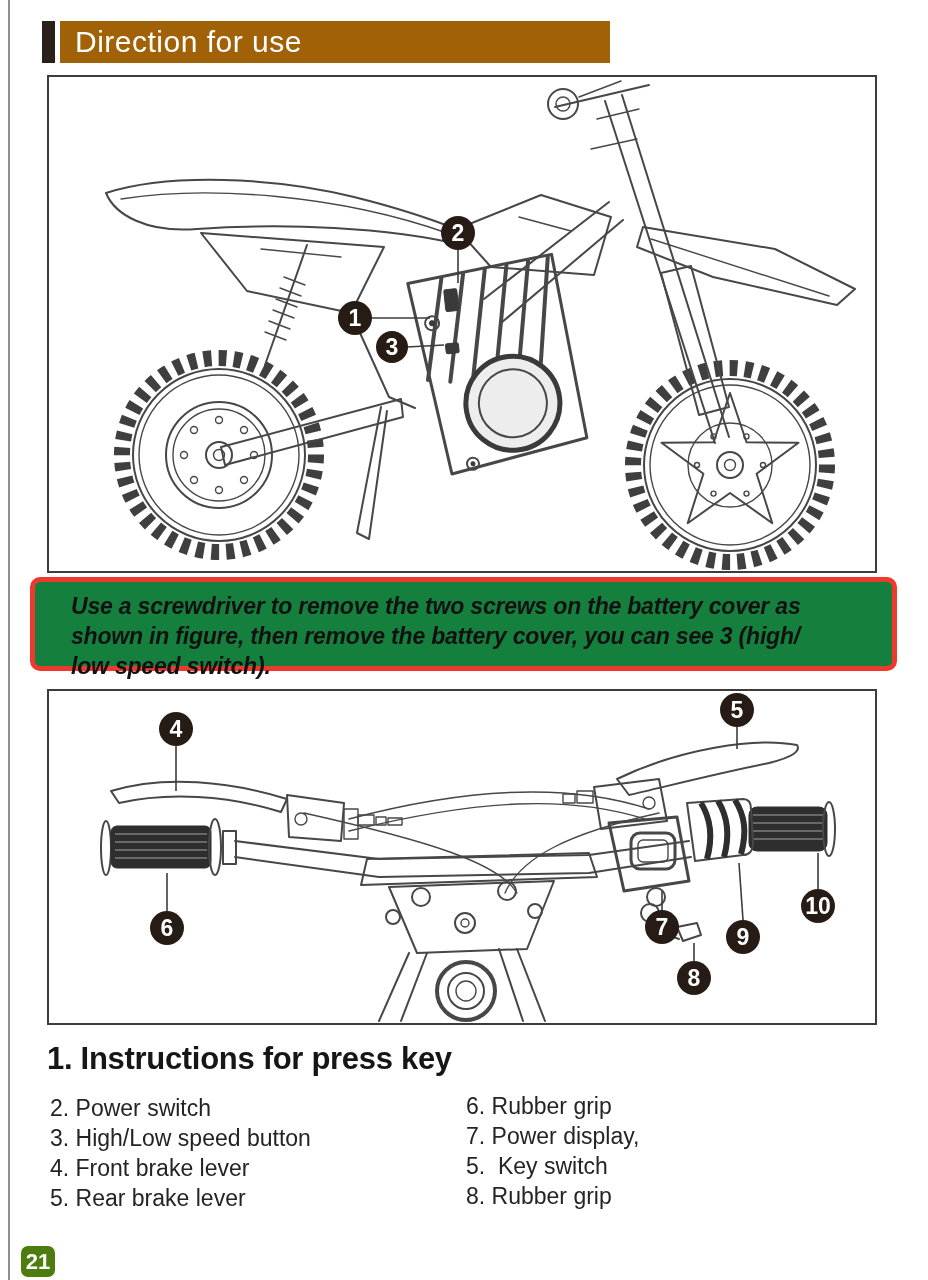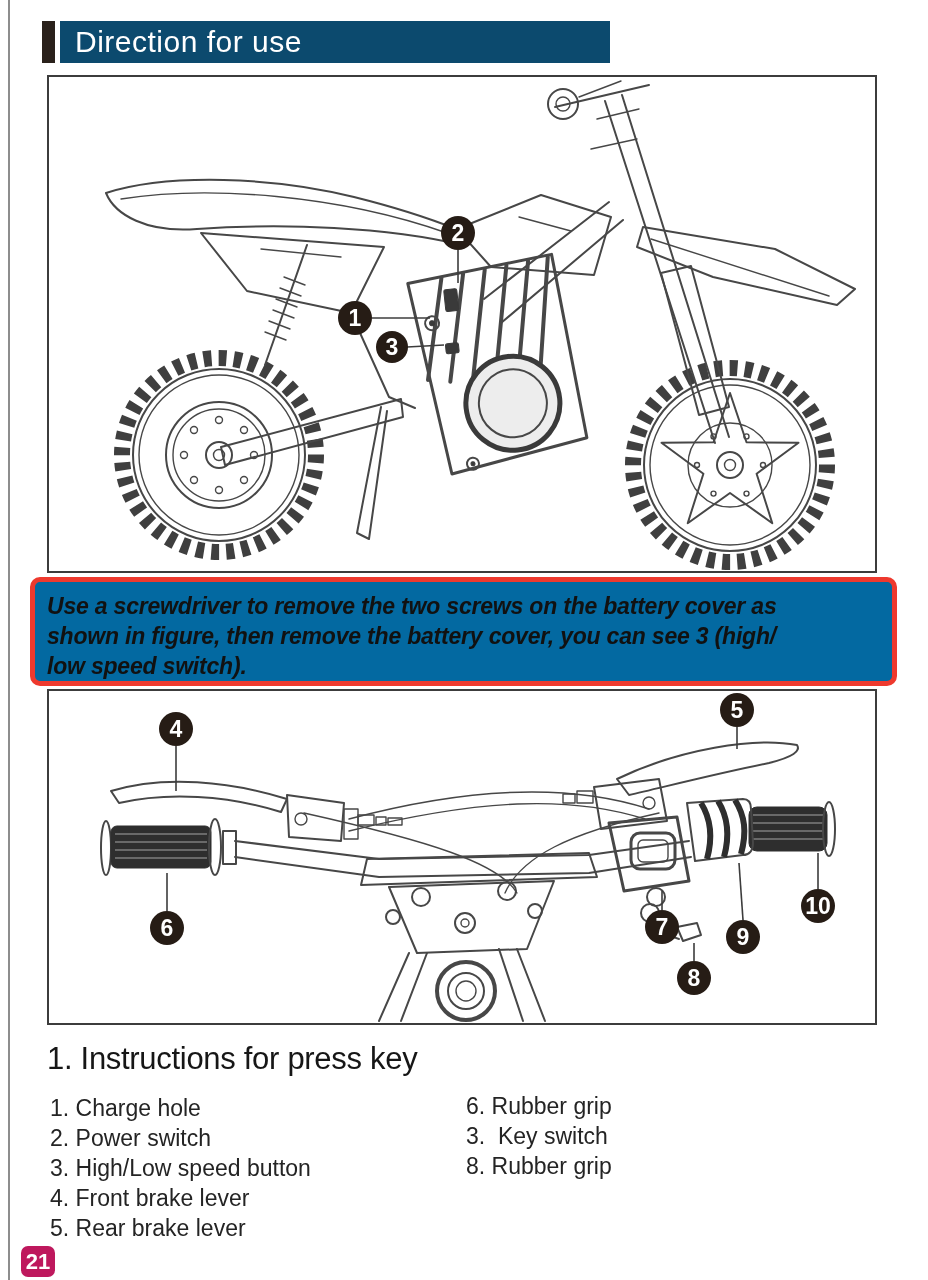--- a/index.html
+++ b/index.html
@@ -3,47 +3,47 @@
 <meta charset="utf-8">
 <style>
   html,body{margin:0;padding:0;background:#fff;}
   .page{
     position:relative;width:928px;height:1280px;background:#fff;overflow:hidden;
     font-family:"Liberation Sans", sans-serif;color:#1d1d1d;
   }
   .left-rule{position:absolute;left:8px;top:0;width:2px;height:1280px;background:#8d8d8d;}
   .title-tick{position:absolute;left:42px;top:21px;width:13px;height:42px;background:#2a211b;}
   .title-bar{
-    position:absolute;left:60px;top:21px;width:550px;height:42px;background:#0c4a6e;
+    position:absolute;left:60px;top:21px;width:550px;height:42px;background:#a16207;
     color:#fff;font-size:30px;display:flex;align-items:center;padding-left:15px;box-sizing:border-box;
     letter-spacing:0.5px;
   }
   .figure-box{position:absolute;left:47px;width:830px;border:2px solid #3c3c3c;background:#fff;box-sizing:border-box;}
   .fig1{top:75px;height:498px;}
   .fig2{top:689px;height:336px;}
   .figure-box svg{display:block;width:100%;height:100%;}
   .note-box{
-    position:absolute;left:30px;top:577px;width:867px;height:109px;box-sizing:border-box;
-    border:5px solid #ee392e;border-radius:10px;background:#0369a1;
-    padding:9px 14px 0 12px;
+    position:absolute;left:30px;top:577px;width:867px;height:94px;box-sizing:border-box;
+    border:5px solid #ee392e;border-radius:10px;background:#15803d;
+    padding:9px 14px 0 36px;
   }
   .note-line{
     font-style:italic;font-weight:bold;font-size:23px;line-height:30px;color:#111;
     letter-spacing:-0.2px;white-space:nowrap;
   }
   .section-heading{
-    position:absolute;left:47px;top:1041px;margin:0;font-size:31px;font-weight:normal;color:#161616;
+    position:absolute;left:47px;top:1041px;margin:0;font-size:31px;font-weight:bold;color:#161616;
     letter-spacing:-0.3px;
   }
   .parts-col{position:absolute;margin:0;padding:0;list-style:none;}
   .parts-col li{font-size:23px;line-height:30px;color:#242424;white-space:pre;}
   .col-left{left:50px;top:1093px;}
   .col-right{left:458px;top:1091px;margin-left:8px;}
   .page-badge{
-    position:absolute;left:21px;top:1246px;width:34px;height:31px;background:#be185d;border-radius:7px;
+    position:absolute;left:21px;top:1246px;width:34px;height:31px;background:#4d7c0f;border-radius:7px;
     color:#fff;font-size:22px;font-weight:bold;display:flex;align-items:center;justify-content:center;
   }
   
   .la{stroke:#474747;fill:none;stroke-width:2;stroke-linejoin:round;stroke-linecap:round;}
   .bold3{stroke-width:3;}
   .bold4{stroke-width:4;}
   .thin{stroke-width:1.4;}
   .tire{stroke:#3f3f3f;fill:none;stroke-width:16;stroke-dasharray:8 7.2;}
   .callout{fill:#261c15;stroke:none;}
   .callout-num{fill:#fff;font-family:"Liberation Sans",sans-serif;font-weight:bold;font-size:23px;text-anchor:middle;}
@@ -283,30 +283,30 @@
         <text class="callout-num" x="694" y="254">9</text>
         <circle class="callout" cx="769" cy="215" r="17"></circle>
         <text class="callout-num" x="769" y="223">10</text>
       </g>
     </svg>
   </div>
 
   <h2 class="section-heading">1. Instructions for press key</h2>
 
   <ul class="parts-col col-left">
-    <li>1. Charge hole</li>
     <li>2. Power switch</li>
     <li>3. High/Low speed button</li>
     <li>4. Front brake lever</li>
     <li>5. Rear brake lever</li>
   </ul>
 
   <ul class="parts-col col-right">
     <li>6. Rubber grip</li>
-    <li>3.  Key switch</li>
+    <li>7. Power display,</li>
+    <li>5.  Key switch</li>
     <li>8. Rubber grip</li>
   </ul>
 
   <div class="page-badge">
     <span>21</span>
   </div>
 
 </div>
 
 </body></html>

